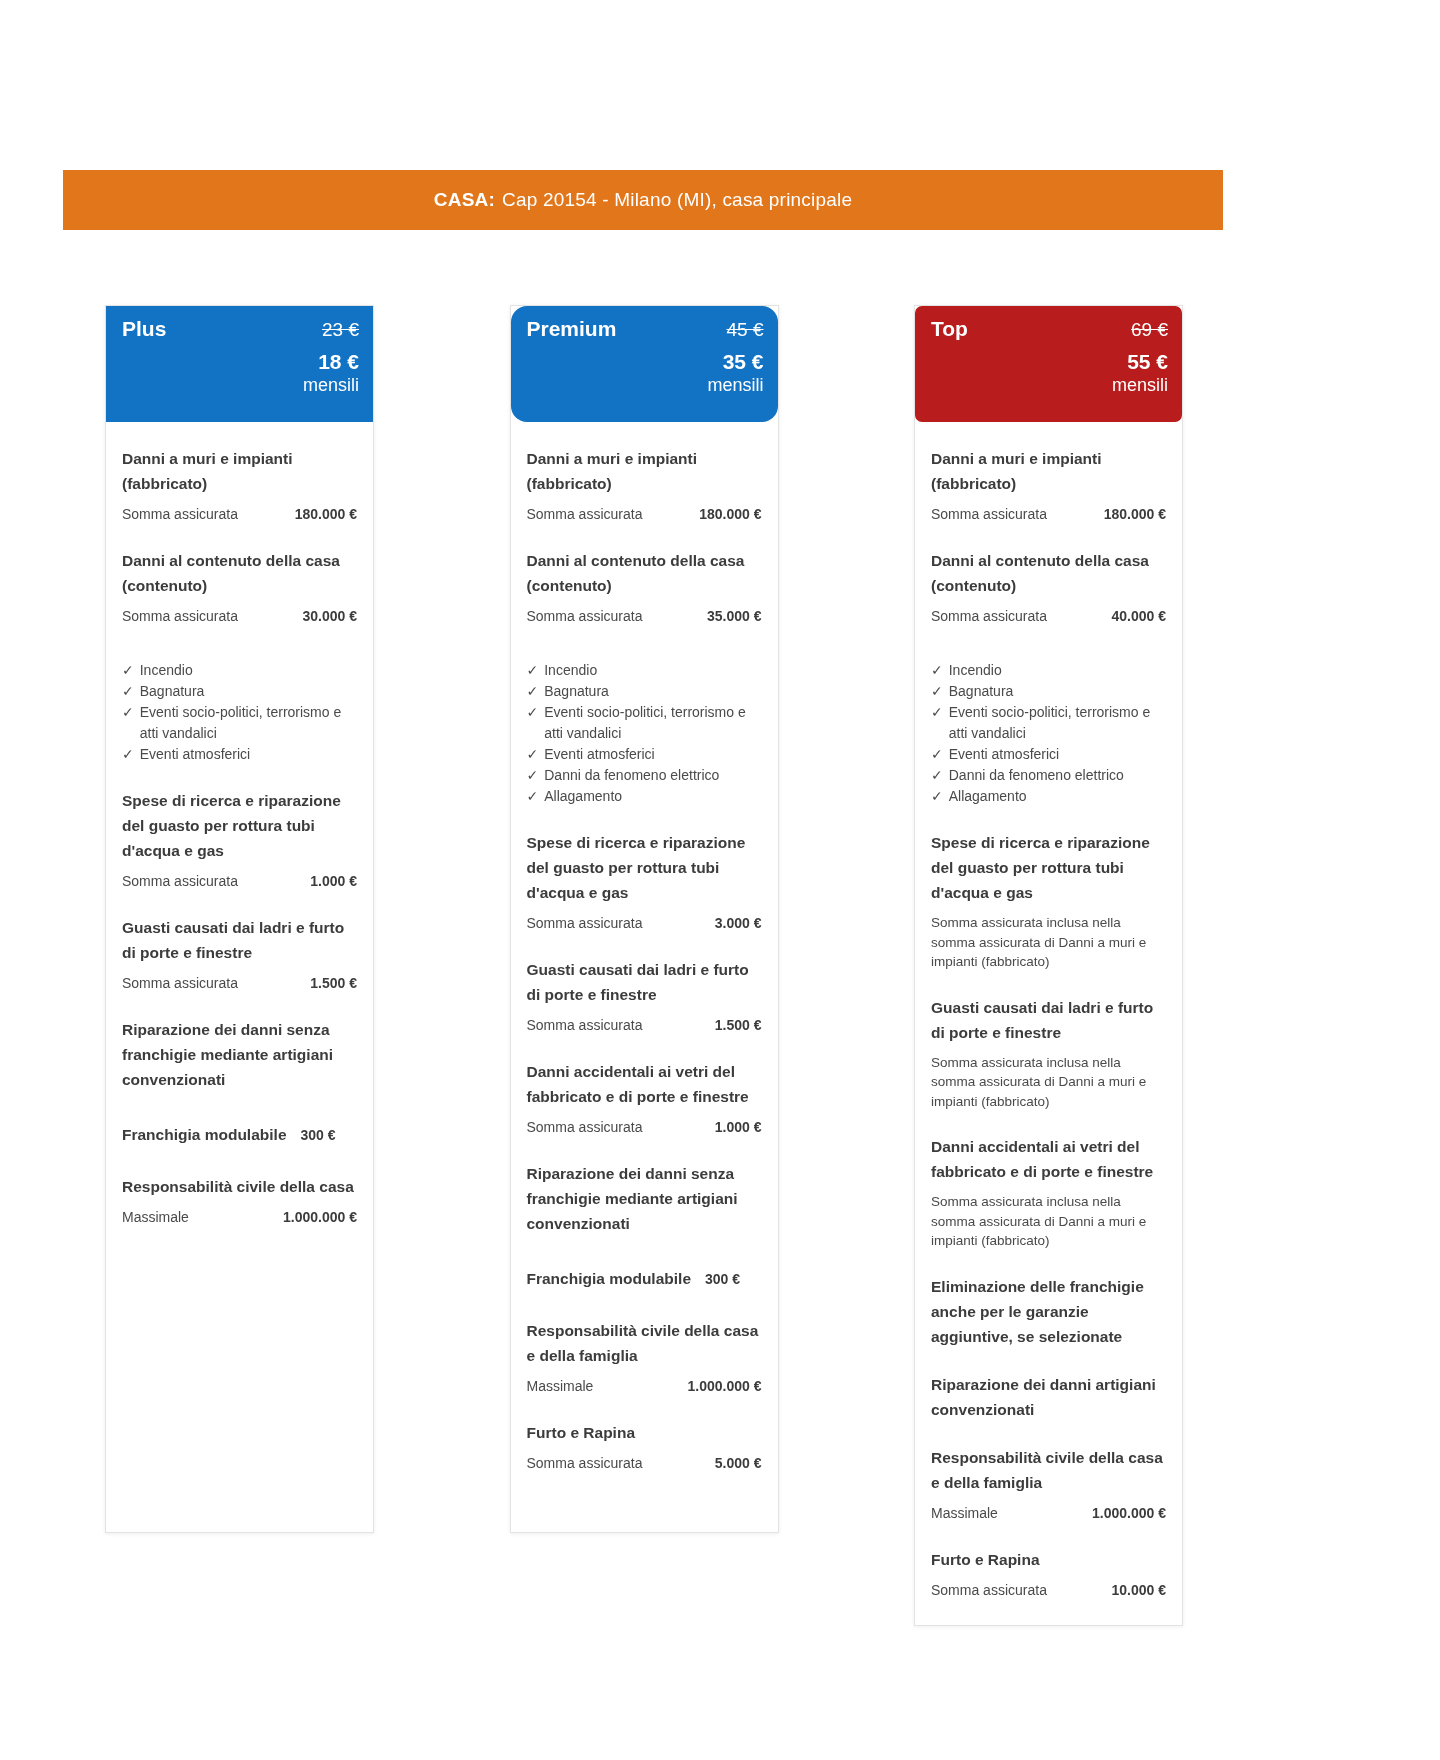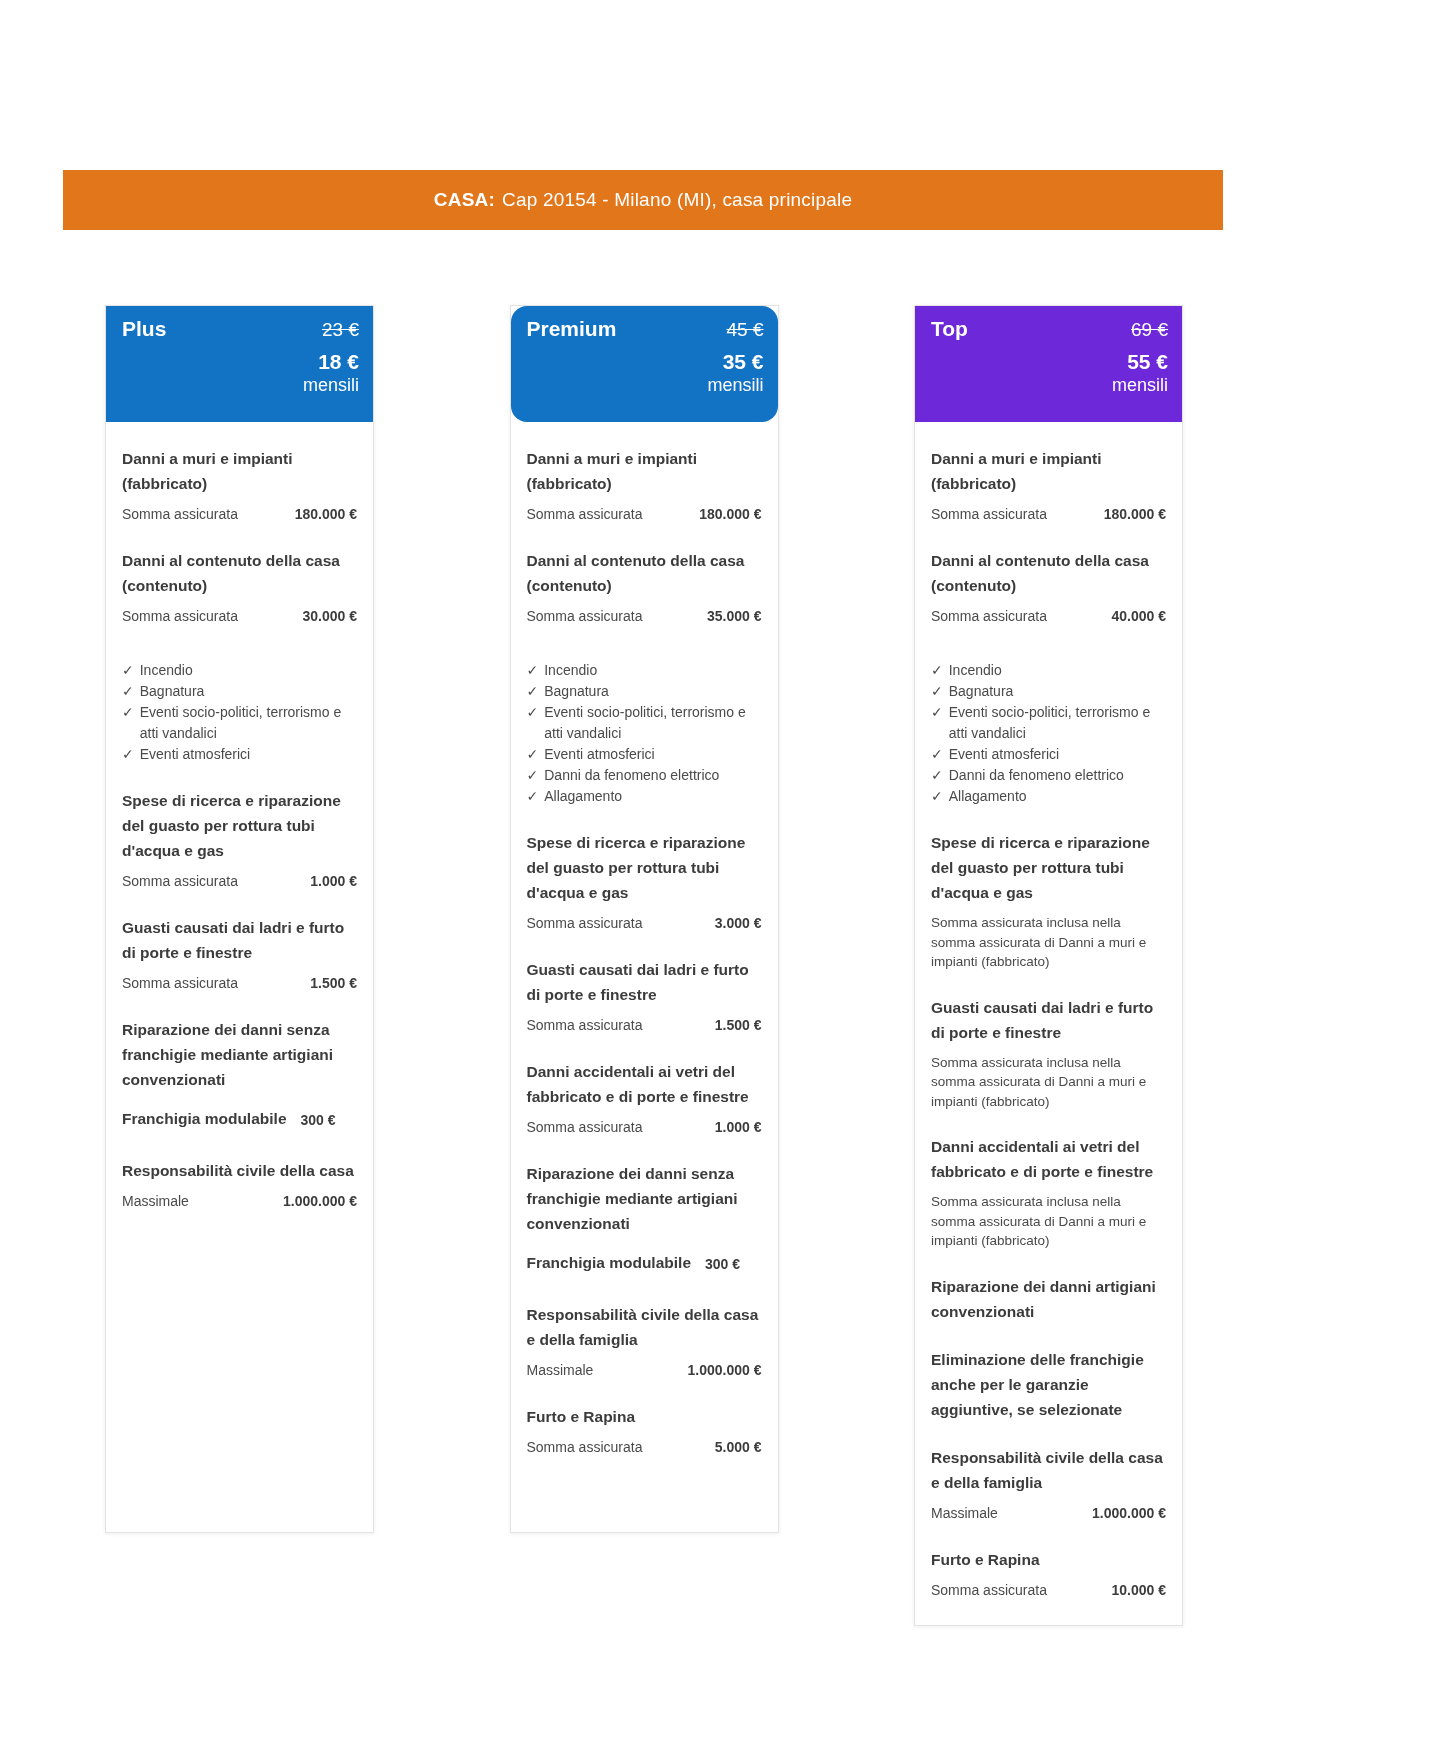--- a/index.html
+++ b/index.html
@@ -94,23 +94,23 @@
   .checklist li { display: flex; align-items: flex-start; }
   .check-icon { margin-right: 6px; flex: 0 0 auto; }
   .note {
     font-size: 13.5px;
     line-height: 19.5px;
     margin-top: 8px;
     color: #4a4a4a;
   }
   .inline-row {
     display: flex;
-    align-items: flex-end;
+    align-items: center;
     gap: 14px;
-    margin-top: 18px;
+    margin-top: 34px;
   }
   .inline-label { font-weight: bold; font-size: 15.5px; color: #3c3c3c; }
   .inline-value { font-weight: bold; font-size: 14px; color: #3c3c3c; }
   .inline-row + .item-title { margin-top: 30px; }
 </style>
 </head>
 <body>
 
 <div class="page">
 
@@ -252,21 +252,21 @@
             <span class="amount-value">1.000.000 €</span>
           </div>
           <div class="item-title">Furto e Rapina</div>
           <div class="amount-row">
             <span class="amount-label">Somma assicurata</span>
             <span class="amount-value">5.000 €</span>
           </div>
         </div>
       </section>
       <section class="plan-card">
-        <header class="plan-head" style="background: #6d28d9;">
+        <header class="plan-head" style="background: #b91c1c; border-radius: 7px;">
           <div class="head-row">
             <h2 class="plan-name">Top</h2>
             <span class="old-price">69 €</span>
           </div>
           <div class="new-price">55 €</div>
           <div class="period">mensili</div>
         </header>
         <div class="plan-body">
           <div class="item-title">Danni a muri e impianti (fabbricato)</div>
           <div class="amount-row">
@@ -303,22 +303,22 @@
               <span class="check-icon">✓</span>
               <span class="check-text">Allagamento</span>
             </li>
           </ul>
           <div class="item-title">Spese di ricerca e riparazione del guasto per rottura tubi d'acqua e gas</div>
           <div class="note">Somma assicurata inclusa nella somma assicurata di Danni a muri e impianti (fabbricato)</div>
           <div class="item-title">Guasti causati dai ladri e furto di porte e finestre</div>
           <div class="note">Somma assicurata inclusa nella somma assicurata di Danni a muri e impianti (fabbricato)</div>
           <div class="item-title">Danni accidentali ai vetri del fabbricato e di porte e finestre</div>
           <div class="note">Somma assicurata inclusa nella somma assicurata di Danni a muri e impianti (fabbricato)</div>
+          <div class="item-title">Eliminazione delle franchigie anche per le garanzie aggiuntive, se selezionate</div>
           <div class="item-title">Riparazione dei danni artigiani convenzionati</div>
-          <div class="item-title">Eliminazione delle franchigie anche per le garanzie aggiuntive, se selezionate</div>
           <div class="item-title">Responsabilità civile della casa e della famiglia</div>
           <div class="amount-row">
             <span class="amount-label">Massimale</span>
             <span class="amount-value">1.000.000 €</span>
           </div>
           <div class="item-title">Furto e Rapina</div>
           <div class="amount-row">
             <span class="amount-label">Somma assicurata</span>
             <span class="amount-value">10.000 €</span>
           </div>

